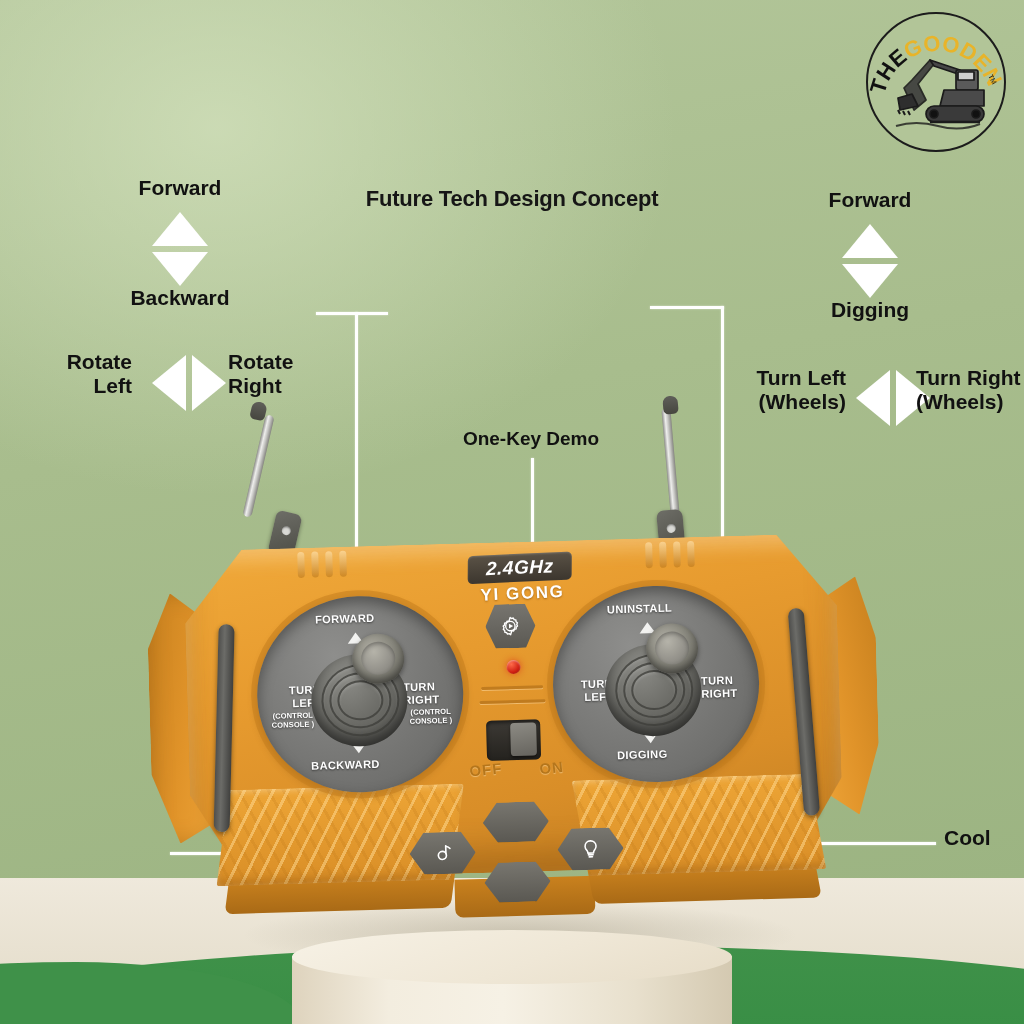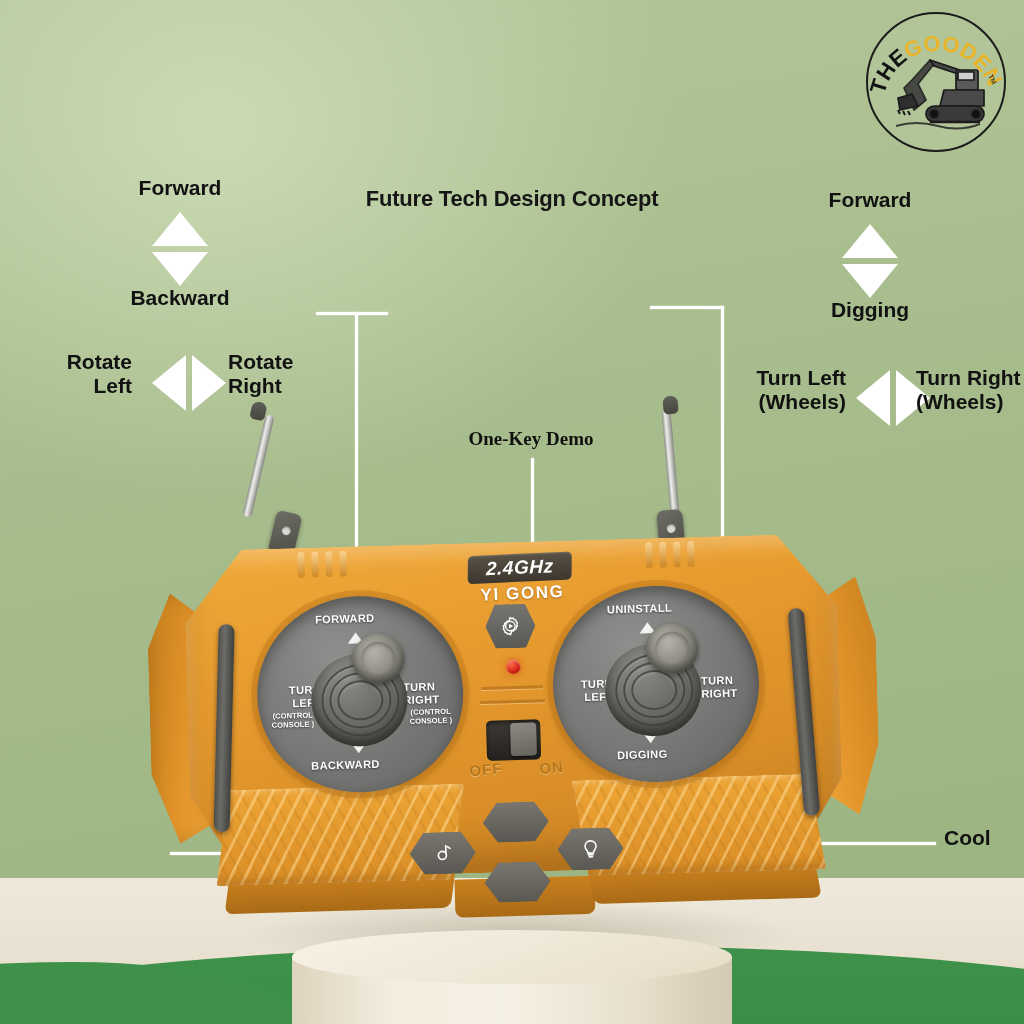--- a/index.html
+++ b/index.html
@@ -273,21 +273,21 @@
 
   <div class="anno size-lg right" style="left:712px;top:366px;width:134px;white-space:pre-line;">Turn Left
 (Wheels)</div>
   <div class="arrows-h" style="left:856px;top:370px;">
     <div class="tri tri-left"></div>
     <div class="tri tri-right"></div>
   </div>
   <div class="anno size-lg" style="left:916px;top:366px;width:120px;white-space:pre-line;">Turn Right
 (Wheels)</div>
 
-  <div class="anno size-md center" style="left:430px;top:428px;width:202px;font-family:Liberation Serif, serif;">One-Key Demo</div>
+  <div class="anno size-md center" style="left:430px;top:428px;width:202px;font-family:Liberation Sans, sans-serif;">One-Key Demo</div>
 
   <div class="anno size-lg" style="left:944px;top:826px;width:80px;">Cool</div>
 
   <div class="lead h" style="left:316px;top:312px;width:72px;"></div>
   <div class="lead v" style="left:355px;top:312px;height:310px;"></div>
 
   <div class="lead h" style="left:650px;top:306px;width:74px;"></div>
   <div class="lead v" style="left:721px;top:306px;height:314px;"></div>
 
   <div class="lead v" style="left:531px;top:458px;height:162px;"></div>

